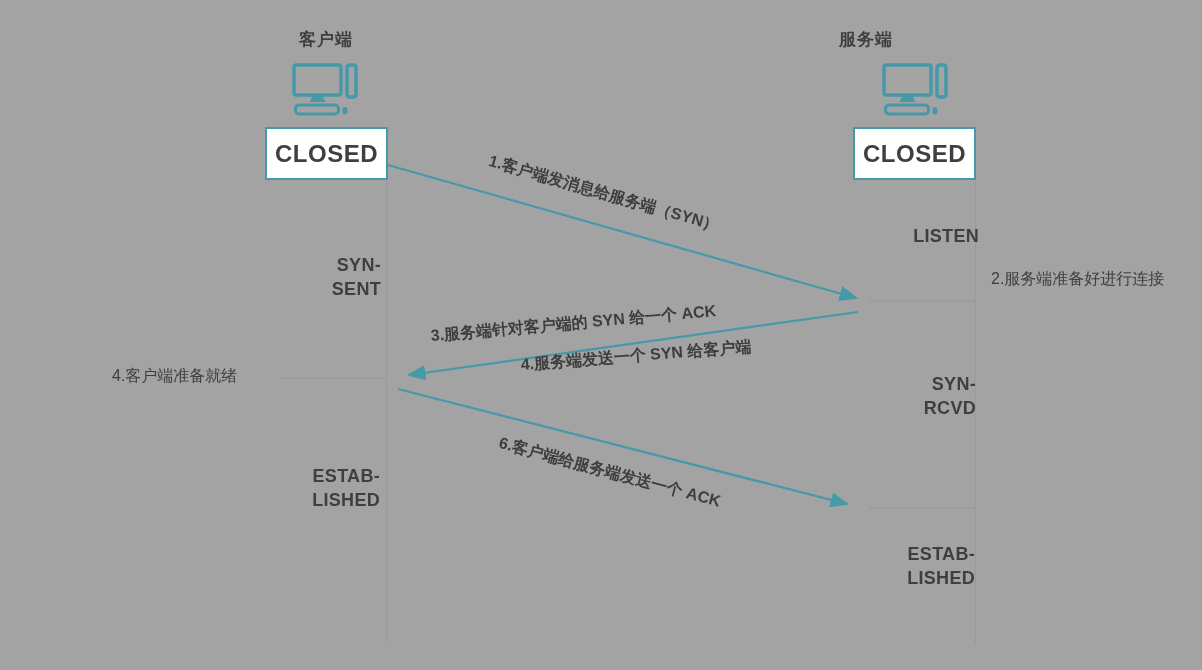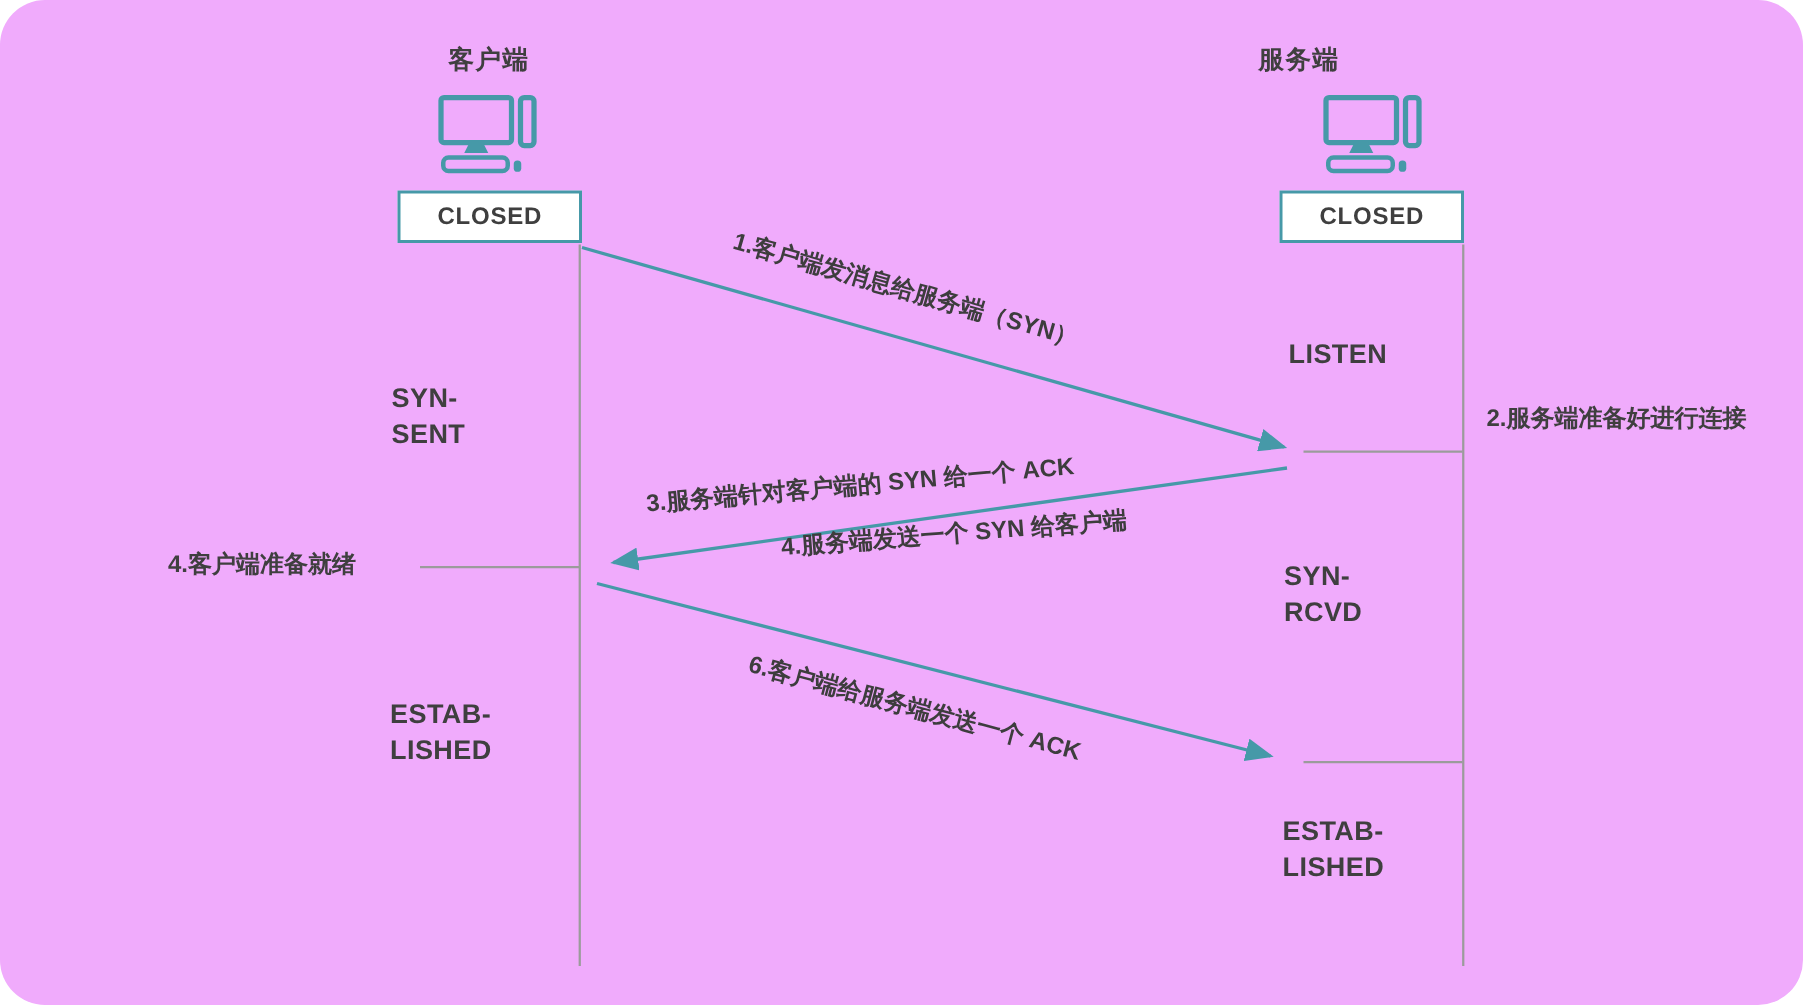--- a/index.html
+++ b/index.html
@@ -6,47 +6,46 @@
     --accent:#4699a8;
     --line:#9b9b9b;
     --text:#3d3d3d;
   }
   *{margin:0;padding:0;box-sizing:border-box;}
   html,body{background:#ffffff;}
   body{font-family:"Liberation Sans","DejaVu Sans",sans-serif;color:var(--text);}
   .canvas{
     position:relative;
     width:1202px;height:670px;
-    background:#f0abfc;
+    background:#a3a3a3;
     overflow:hidden;
-    border-radius:30px;
   }
   .canvas svg.wires{position:absolute;left:0;top:0;}
   .abs{position:absolute;}
   .actor-title{
     width:120px;text-align:center;
     font-size:17px;font-weight:600;color:#3f3f3f;
     letter-spacing:1px;
   }
   .state-box{
-    width:123px;height:35px;
+    width:123px;height:53px;
     border:2px solid var(--accent);
     background:#ffffff;
     display:flex;align-items:center;justify-content:center;
-    font-size:16px;font-weight:600;color:#3f3f3f;
+    font-size:24px;font-weight:600;color:#3f3f3f;
     letter-spacing:0.5px;
   }
   .state-label{
-    width:120px;text-align:left;
+    width:120px;text-align:right;
     font-size:18px;font-weight:700;color:#3f3f3f;
     line-height:24px;white-space:pre-line;
     letter-spacing:0.3px;
   }
   .side-note{
-    font-size:16px;font-weight:700;color:#3f3f3f;
+    font-size:16px;font-weight:400;color:#3f3f3f;
     white-space:nowrap;
   }
   .msg-label{
     font-size:16px;font-weight:600;color:var(--text);
     white-space:nowrap;
     transform-origin:0 0;
   }
   .pc-icon{display:block;}
 </style>
 </head>

